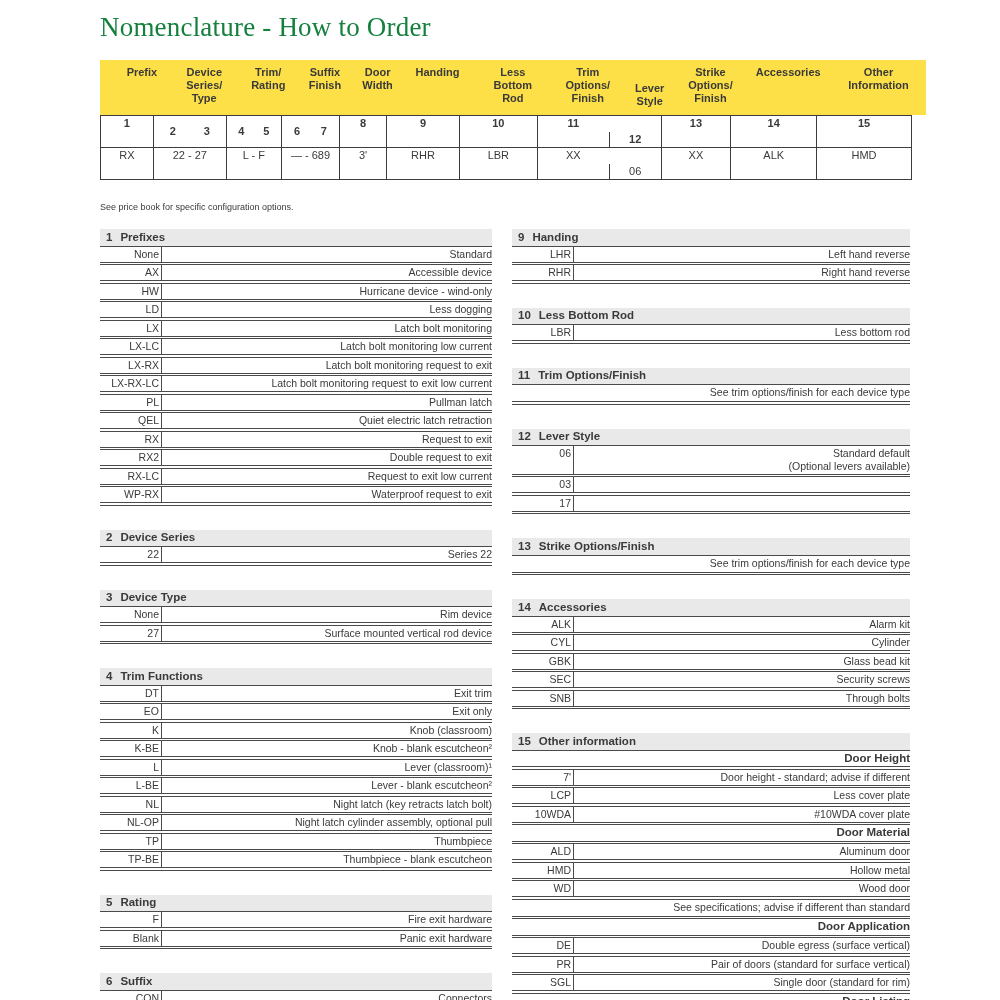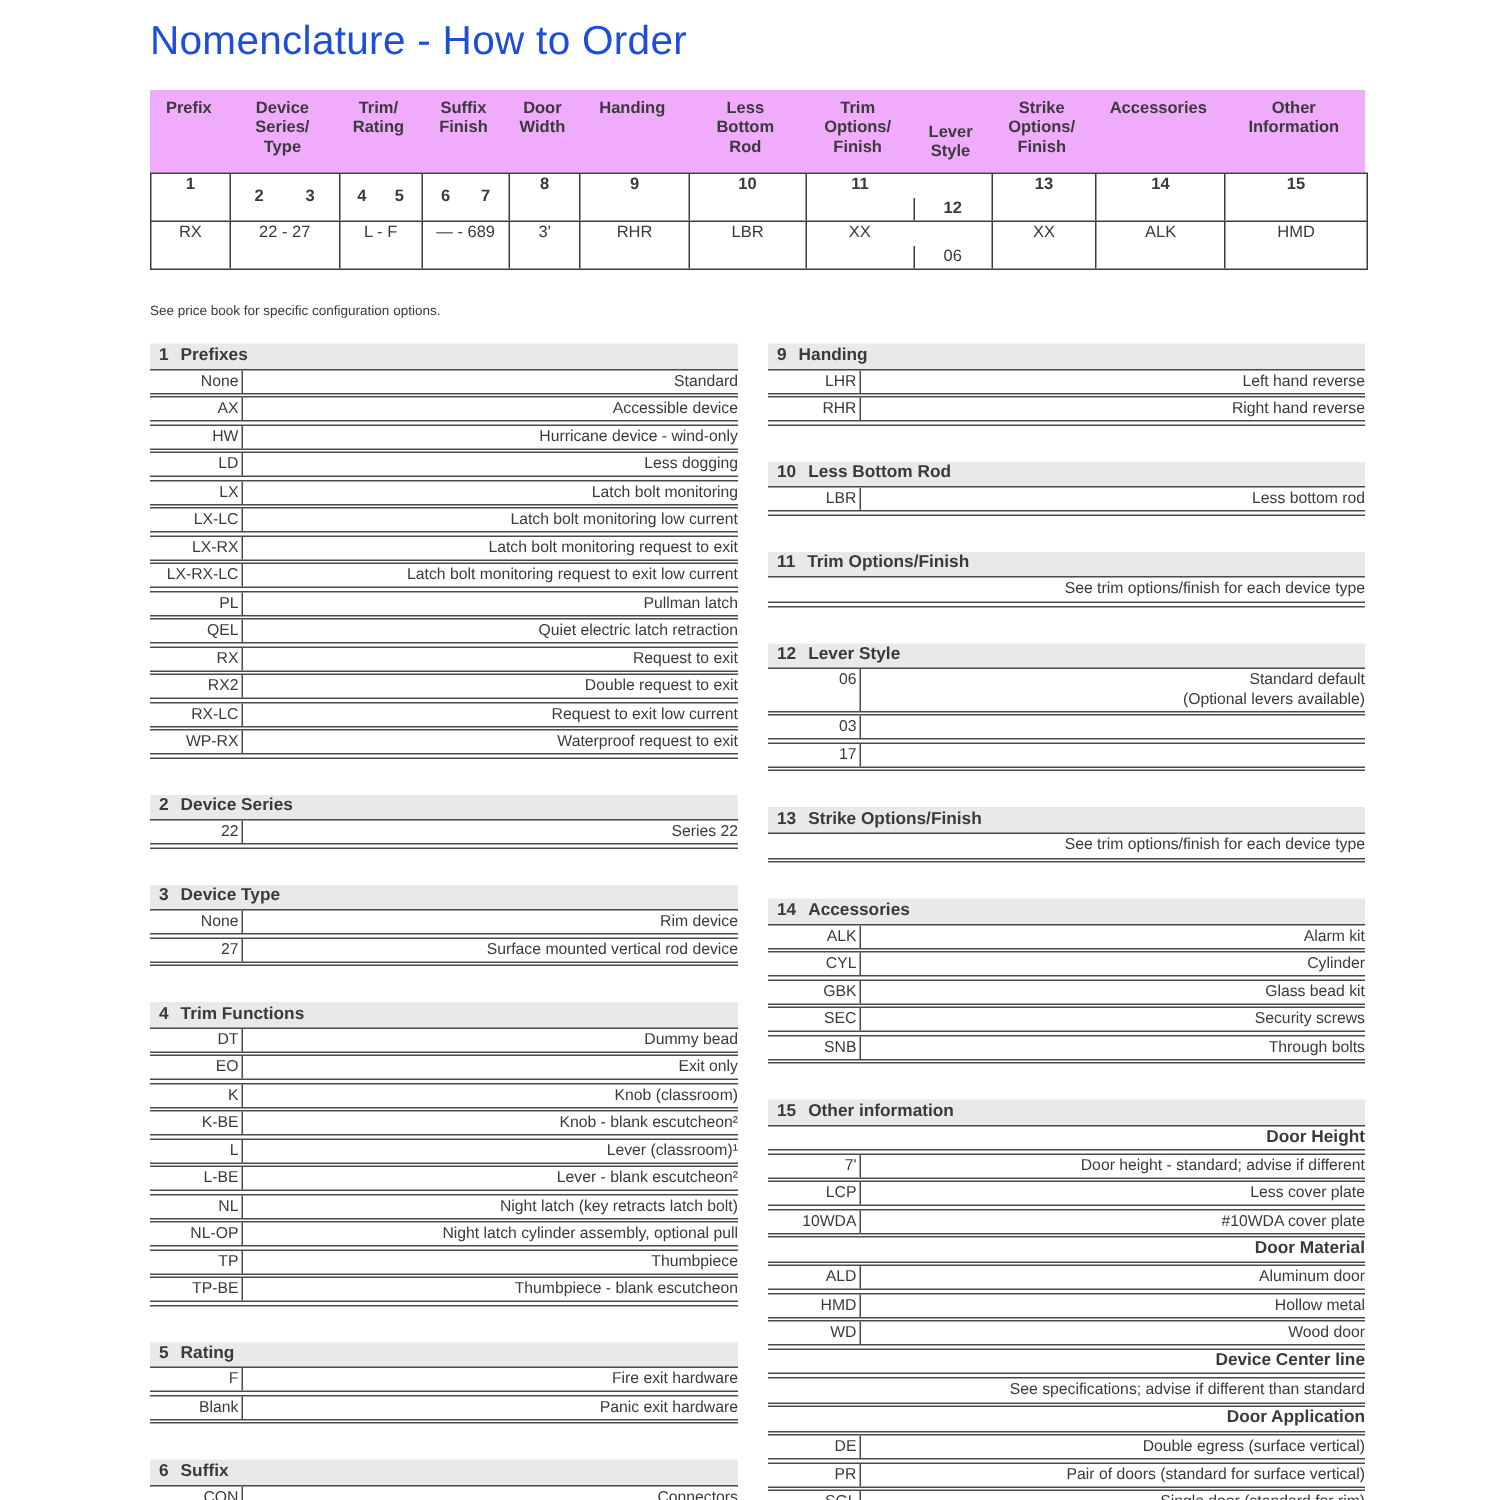--- a/index.html
+++ b/index.html
@@ -4,40 +4,40 @@
 <style>
   html,body{margin:0;padding:0;background:#ffffff;}
   body{
     width:1000px;min-height:1000px;
     font-family:"Liberation Sans",sans-serif;
     color:#3a3a3a;
     -webkit-font-smoothing:antialiased;
   }
   .page{padding:6px 90px 20px 100px;}
   h1.title{
-    font-size:27px;font-weight:500;color:#1d4ed8;
-    margin:6px 0 17px 0;letter-spacing:.2px;
+    font-size:27px;font-weight:500;color:#15803d;
+    margin:6px 0 17px 0;letter-spacing:.2px;font-family:Liberation Serif, serif;
   }
   
   .order-table{width:100%;}
   .ot-row{display:flex;width:100%;}
   .ot-row > *{box-sizing:border-box;flex:0 0 auto;}
   .ot-row > :nth-child(1){width:6.4%;}
   .ot-row > :nth-child(2){width:9.0%;}
   .ot-row > :nth-child(3){width:6.8%;}
   .ot-row > :nth-child(4){width:7.2%;}
   .ot-row > :nth-child(5){width:5.8%;}
   .ot-row > :nth-child(6){width:9.0%;}
   .ot-row > :nth-child(7){width:9.6%;}
   .ot-row > :nth-child(8){width:8.9%;}
   .ot-row > :nth-child(9){width:6.4%;margin-top:16px;}
   .ot-row > :nth-child(10){width:8.6%;}
   .ot-row > :nth-child(11){width:10.6%;}
   .ot-row > :nth-child(12){width:11.7%;}
-  .ot-head{background:#f0abfc;}
+  .ot-head{background:#fde047;padding-left:16px;}
   .ot-hcell{
     font-weight:bold;font-size:11px;line-height:13px;
     text-align:center;padding:6px 1px 7px;white-space:pre-line;
   }
   .ot-nums,.ot-vals{border-left:1px solid #3d3d3d;border-right:1px solid #3d3d3d;}
   .ot-nums{border-top:1px solid #3d3d3d;border-bottom:1px solid #3d3d3d;}
   .ot-vals{border-bottom:1px solid #3d3d3d;}
   .ot-cell{font-size:11px;text-align:center;padding:1px 0 2px;}
   .ot-cell + .ot-cell{border-left:1px solid #3d3d3d;}
   .ot-num{font-weight:bold;}
@@ -245,21 +245,21 @@
           </div>
         </div>
         <div class="section sec-4">
           <div class="sec-header">
             <span class="sec-num">4</span>
             <span class="sec-title">Trim Functions</span>
           </div>
           <div class="sec-body">
             <div class="row">
               <div class="code">DT</div>
-              <div class="desc">Dummy bead</div>
+              <div class="desc">Exit trim</div>
             </div>
             <div class="row">
               <div class="code">EO</div>
               <div class="desc">Exit only</div>
             </div>
             <div class="row">
               <div class="code">K</div>
               <div class="desc">Knob (classroom)</div>
             </div>
             <div class="row">
@@ -448,21 +448,20 @@
               <div class="desc">Aluminum door</div>
             </div>
             <div class="row">
               <div class="code">HMD</div>
               <div class="desc">Hollow metal</div>
             </div>
             <div class="row">
               <div class="code">WD</div>
               <div class="desc">Wood door</div>
             </div>
-            <div class="sub-header">Device Center line</div>
             <div class="note-row">See specifications; advise if different than standard</div>
             <div class="sub-header">Door Application</div>
             <div class="row">
               <div class="code">DE</div>
               <div class="desc">Double egress (surface vertical)</div>
             </div>
             <div class="row">
               <div class="code">PR</div>
               <div class="desc">Pair of doors (standard for surface vertical)</div>
             </div>

